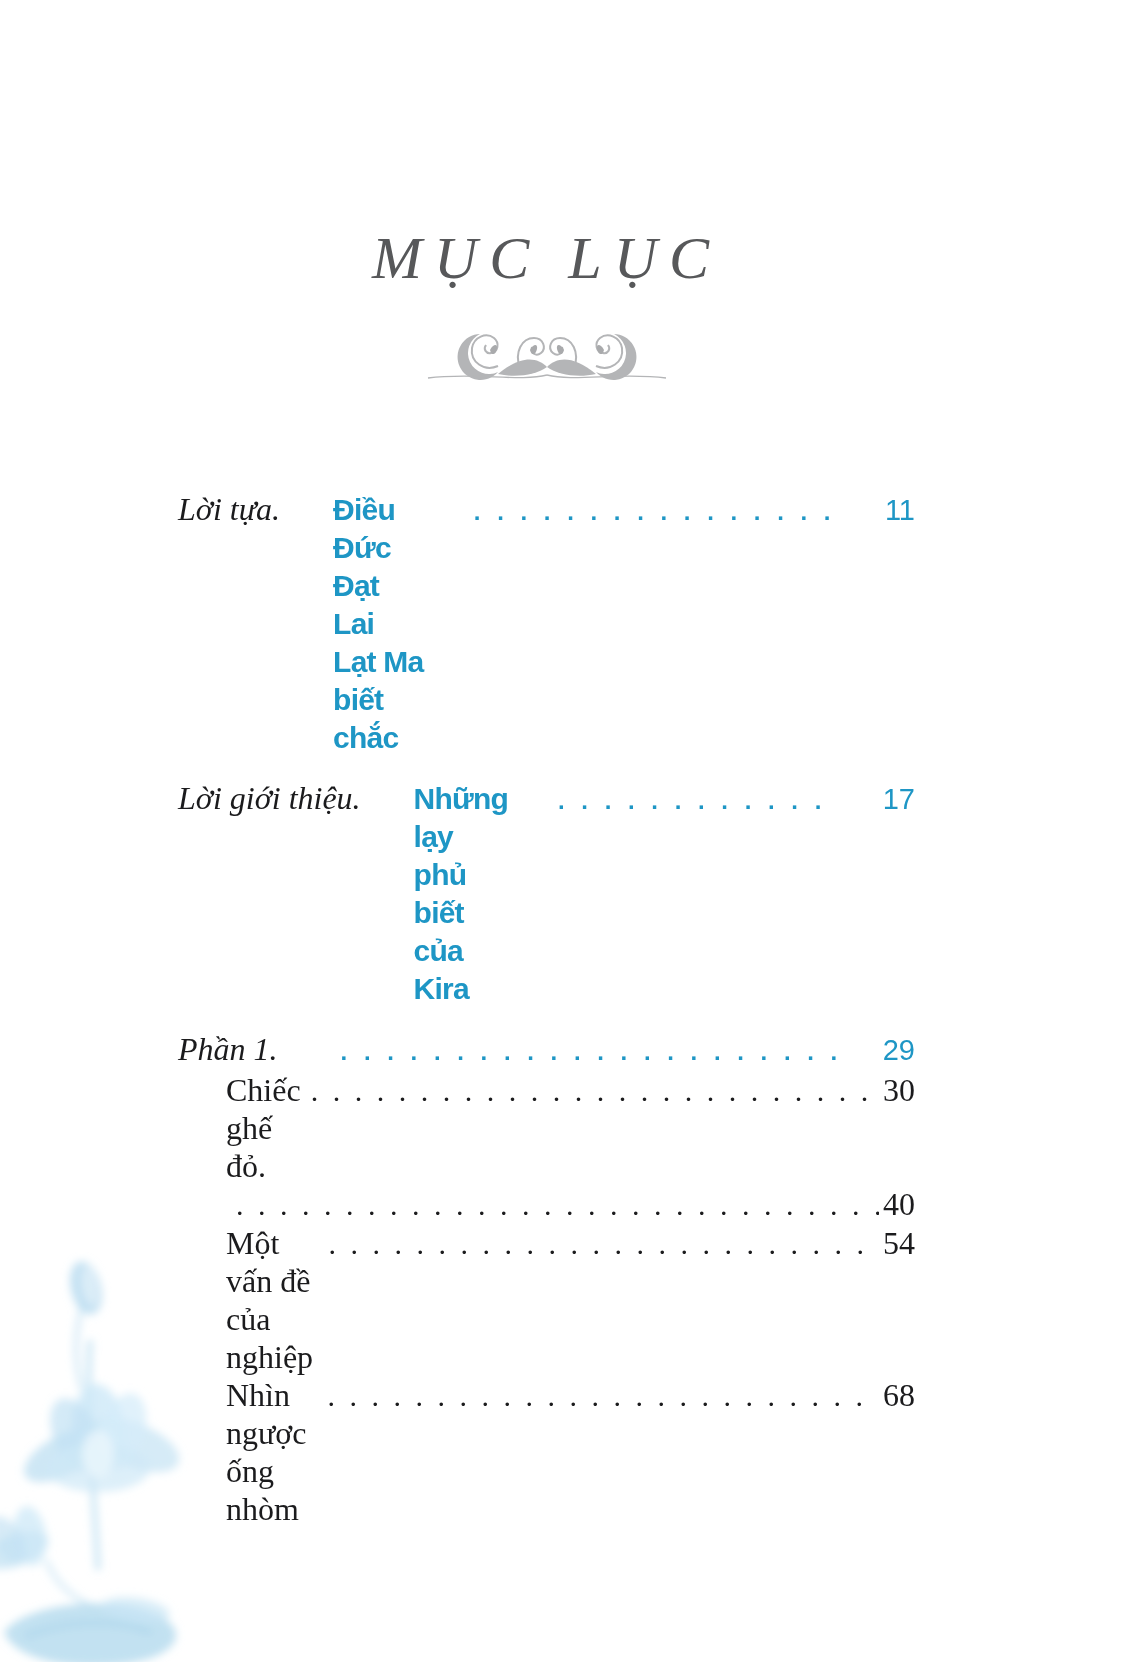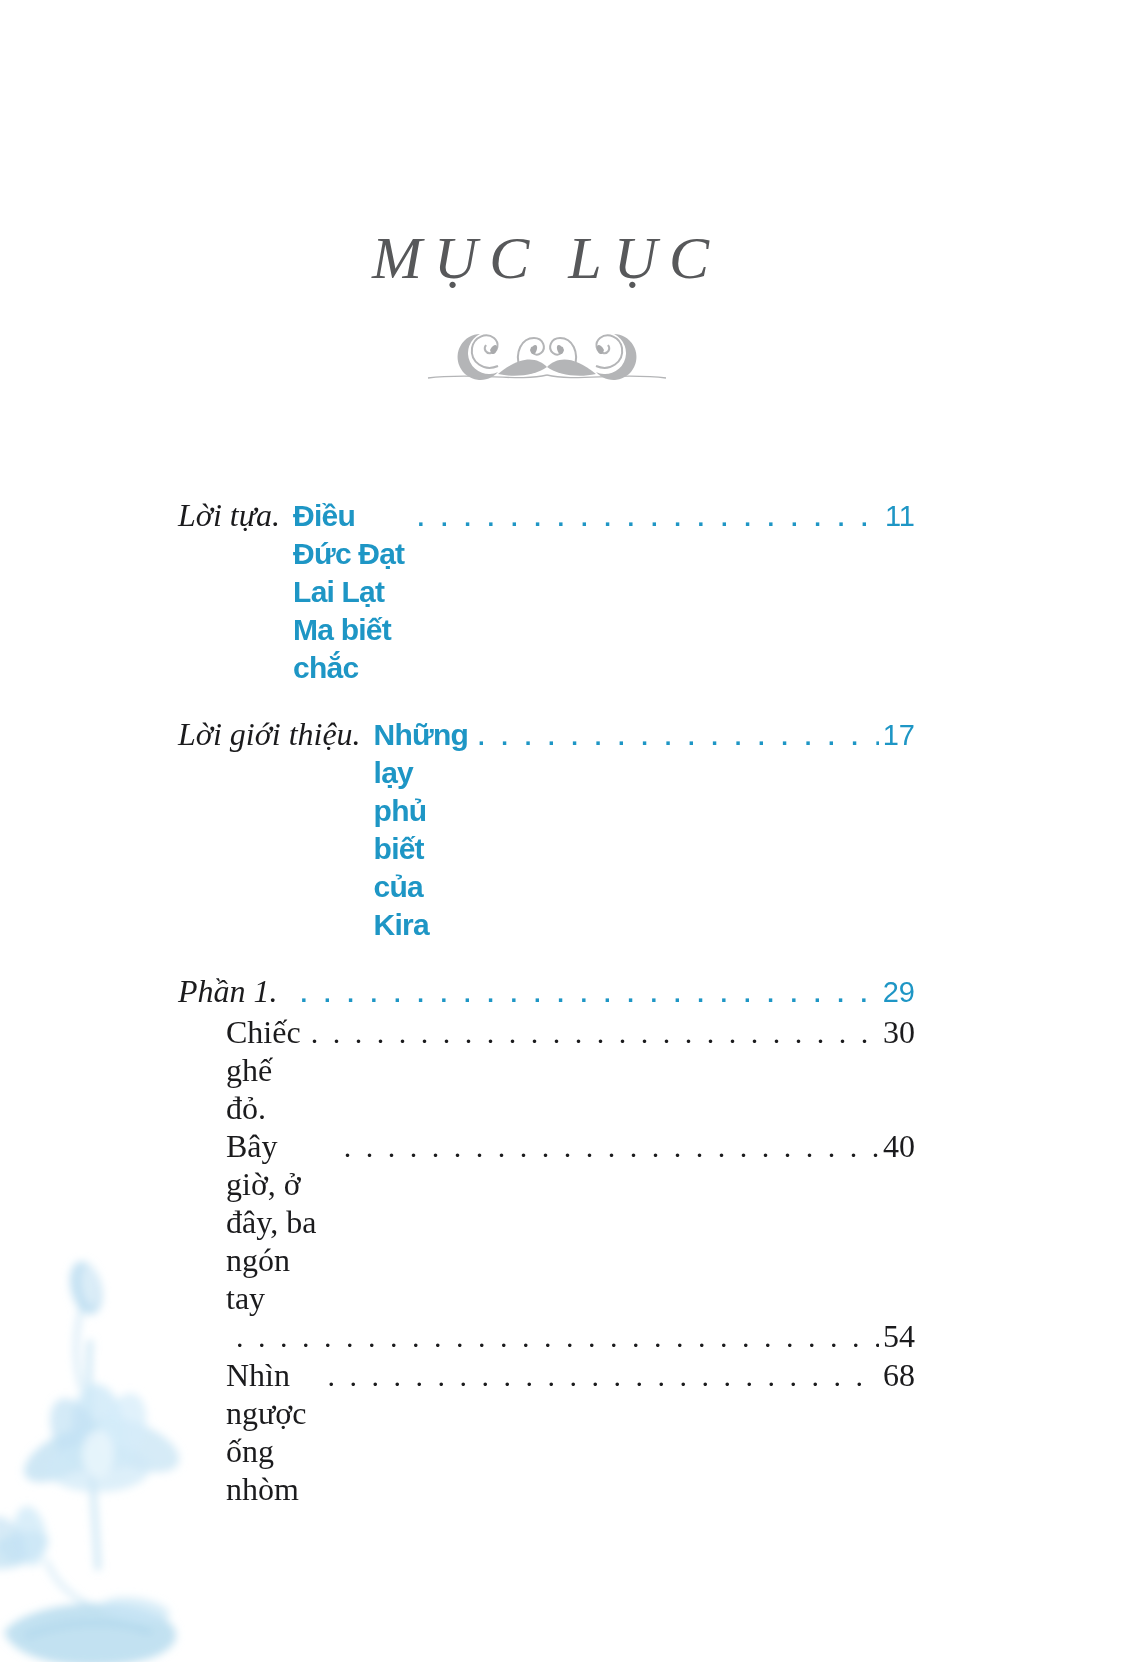--- a/index.html
+++ b/index.html
@@ -23,21 +23,21 @@
   }
   .toc {
     position:absolute; top:468px; left:178px; right:211px;
   }
   .row {
     display:flex; align-items:baseline;
     color:var(--ink);
     font-size:32px; line-height:38px;
   }
   .row:first-child { margin-top:0; }
-  .row.chapter { margin-top:28px; }
+  .row.chapter { margin-top:22px;gap:40px; }
   .row .prefix {
     font-family:"Liberation Serif", serif;
     font-style:italic;
     white-space:pre;
     margin-right:13px;
   }
   .row.chapter .title {
     font-family:Liberation Sans, sans-serif;
     font-weight:700;
     font-size:30px;
@@ -151,25 +151,25 @@
         <span class="prefix">Phần 1.</span>
         <span class="leader">. . . . . . . . . . . . . . . . . . . . . . . . . . . . . . . . . . . . . . . . . . . . . . . . . . . . . . . . . . . . . . . . . . . . . . . . . . . . . . . . </span>
         <span class="pagenum">29</span>
       </div>
       <div class="row sub">
         <span class="title">Chiếc ghế đỏ.</span>
         <span class="leader">. . . . . . . . . . . . . . . . . . . . . . . . . . . . . . . . . . . . . . . . . . . . . . . . . . . . . . . . . . . . . . . . . . . . . . . . . . . . . . . . </span>
         <span class="pagenum">30</span>
       </div>
       <div class="row sub">
-        <span class="title">Bây giờ, ở đây, ba ngón tay</span>
         <span class="leader">. . . . . . . . . . . . . . . . . . . . . . . . . . . . . . . . . . . . . . . . . . . . . . . . . . . . . . . . . . . . . . . . . . . . . . . . . . . . . . . . </span>
         <span class="pagenum">40</span>
       </div>
       <div class="row sub">
+        <span class="title">Một vấn đề của nghiệp</span>
         <span class="leader">. . . . . . . . . . . . . . . . . . . . . . . . . . . . . . . . . . . . . . . . . . . . . . . . . . . . . . . . . . . . . . . . . . . . . . . . . . . . . . . . </span>
         <span class="pagenum">54</span>
       </div>
       <div class="row sub">
         <span class="title">Nhìn ngược ống nhòm</span>
         <span class="leader">. . . . . . . . . . . . . . . . . . . . . . . . . . . . . . . . . . . . . . . . . . . . . . . . . . . . . . . . . . . . . . . . . . . . . . . . . . . . . . . . </span>
         <span class="pagenum">68</span>
       </div>
     </div>
 

